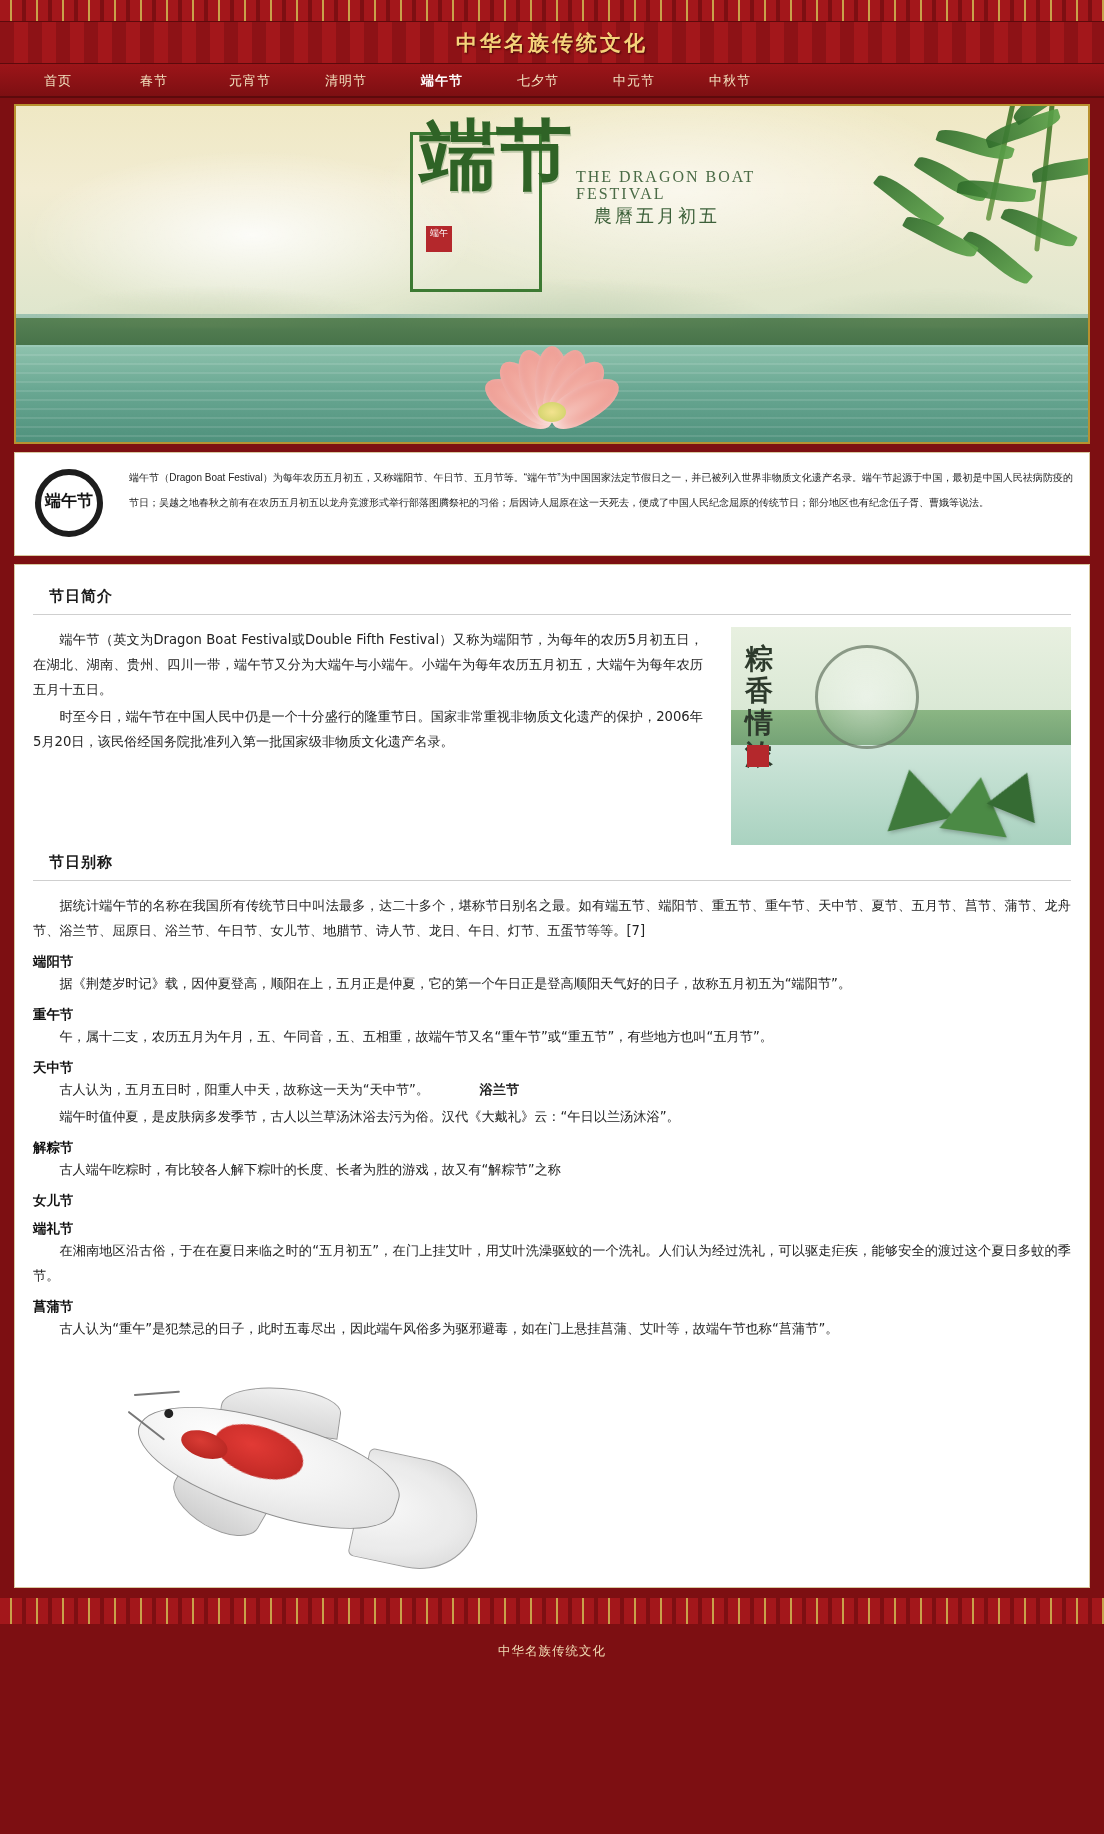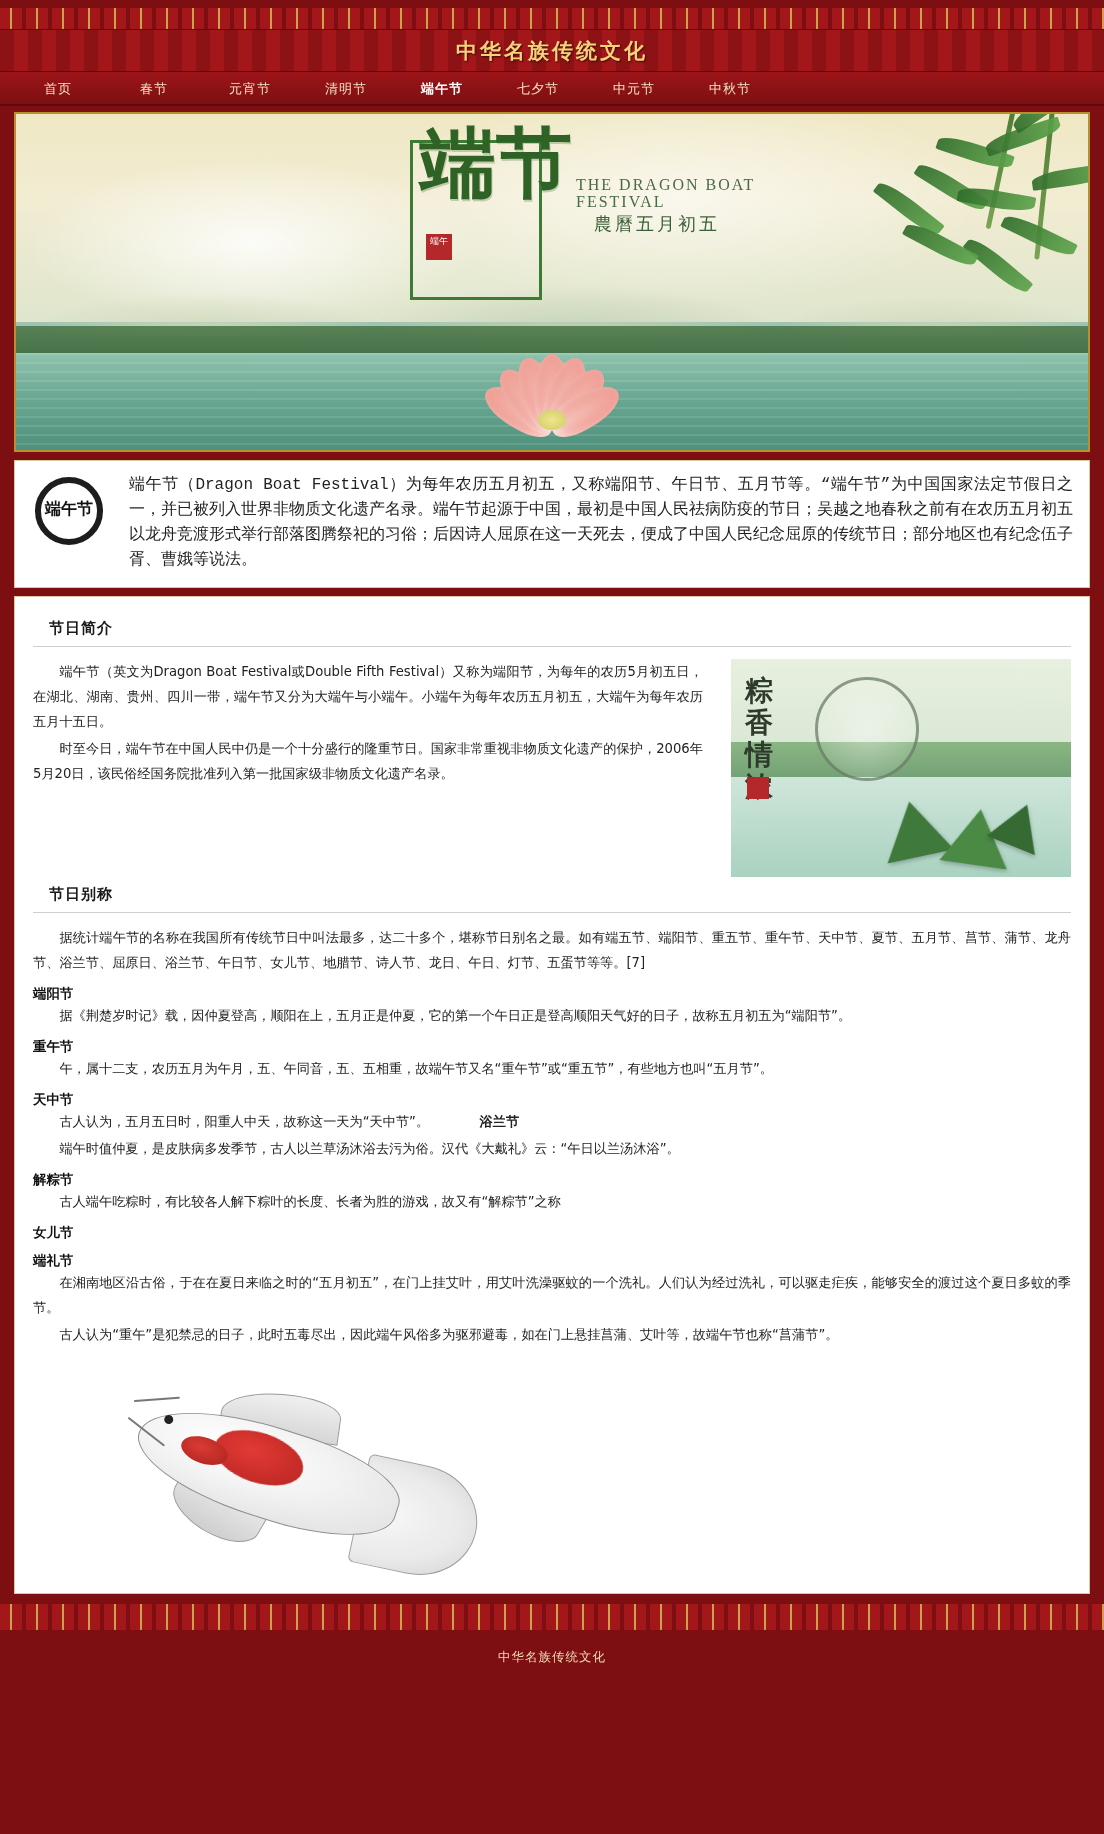--- a/index.html
+++ b/index.html
@@ -3,21 +3,21 @@
 <meta charset="utf-8">
 <style>
   * { box-sizing: border-box; }
   html, body {
     margin: 0; padding: 0;
     background: #7d0f12;
     font-family: "DejaVu Sans", "Liberation Sans", sans-serif;
   }
   .page {
     width: 1104px;
-    margin: 8px auto;
+    margin: 0 auto;
     background: #7d0f12;
     position: relative;
   }
 
   
   .top-band {
     height: 22px;
     background:
       repeating-linear-gradient(90deg,
         #a3171b 0px, #a3171b 10px,
@@ -195,25 +195,25 @@
     border: 6px solid #1d1d1d;
     background: #fff;
   }
   .intro-seal .ring:after {
     content: "端午节";
     position: absolute; left: 0; right: 0; top: 16px;
     text-align: center; font-size: 16px; color: #111;
     font-family: "DejaVu Serif", "Liberation Serif", serif; font-weight: bold;
   }
   .intro-text {
-    font-size: 16px;
+    font-size: 10px;
     line-height: 25px;
     color: #222;
     text-align: justify;
-    font-family: Liberation Mono, monospace;
+    font-family: Liberation Sans, sans-serif;
   }
 
   
   .body-card {
     margin: 8px 14px 0 14px;
     background: #fff;
     border: 1px solid #d8c9a0;
     padding: 14px 18px 0 18px;
   }
   .sec-title {
@@ -471,20 +471,21 @@
     <p class="para">端午时值仲夏，是皮肤病多发季节，古人以兰草汤沐浴去污为俗。汉代《大戴礼》云：“午日以兰汤沐浴”。</p>
 
     <div class="sub-head">解粽节</div>
     <p class="para">古人端午吃粽时，有比较各人解下粽叶的长度、长者为胜的游戏，故又有“解粽节”之称</p>
 
     <div class="sub-head">女儿节</div>
 
     <div class="sub-head">端礼节</div>
     <p class="para">在湘南地区沿古俗，于在在夏日来临之时的“五月初五”，在门上挂艾叶，用艾叶洗澡驱蚊的一个洗礼。人们认为经过洗礼，可以驱走疟疾，能够安全的渡过这个夏日多蚊的季节。</p>
 
+    <div class="sub-head">菖蒲节</div>
     <p class="para">古人认为“重午”是犯禁忌的日子，此时五毒尽出，因此端午风俗多为驱邪避毒，如在门上悬挂菖蒲、艾叶等，故端午节也称“菖蒲节”。</p>
 
     <div class="fish-area">
       <div class="fish">
         <div class="fish-tail"></div>
         <div class="fish-fin-top"></div>
         <div class="fish-fin-bot"></div>
         <div class="fish-body"></div>
         <div class="fish-red1"></div>
         <div class="fish-red2"></div>

